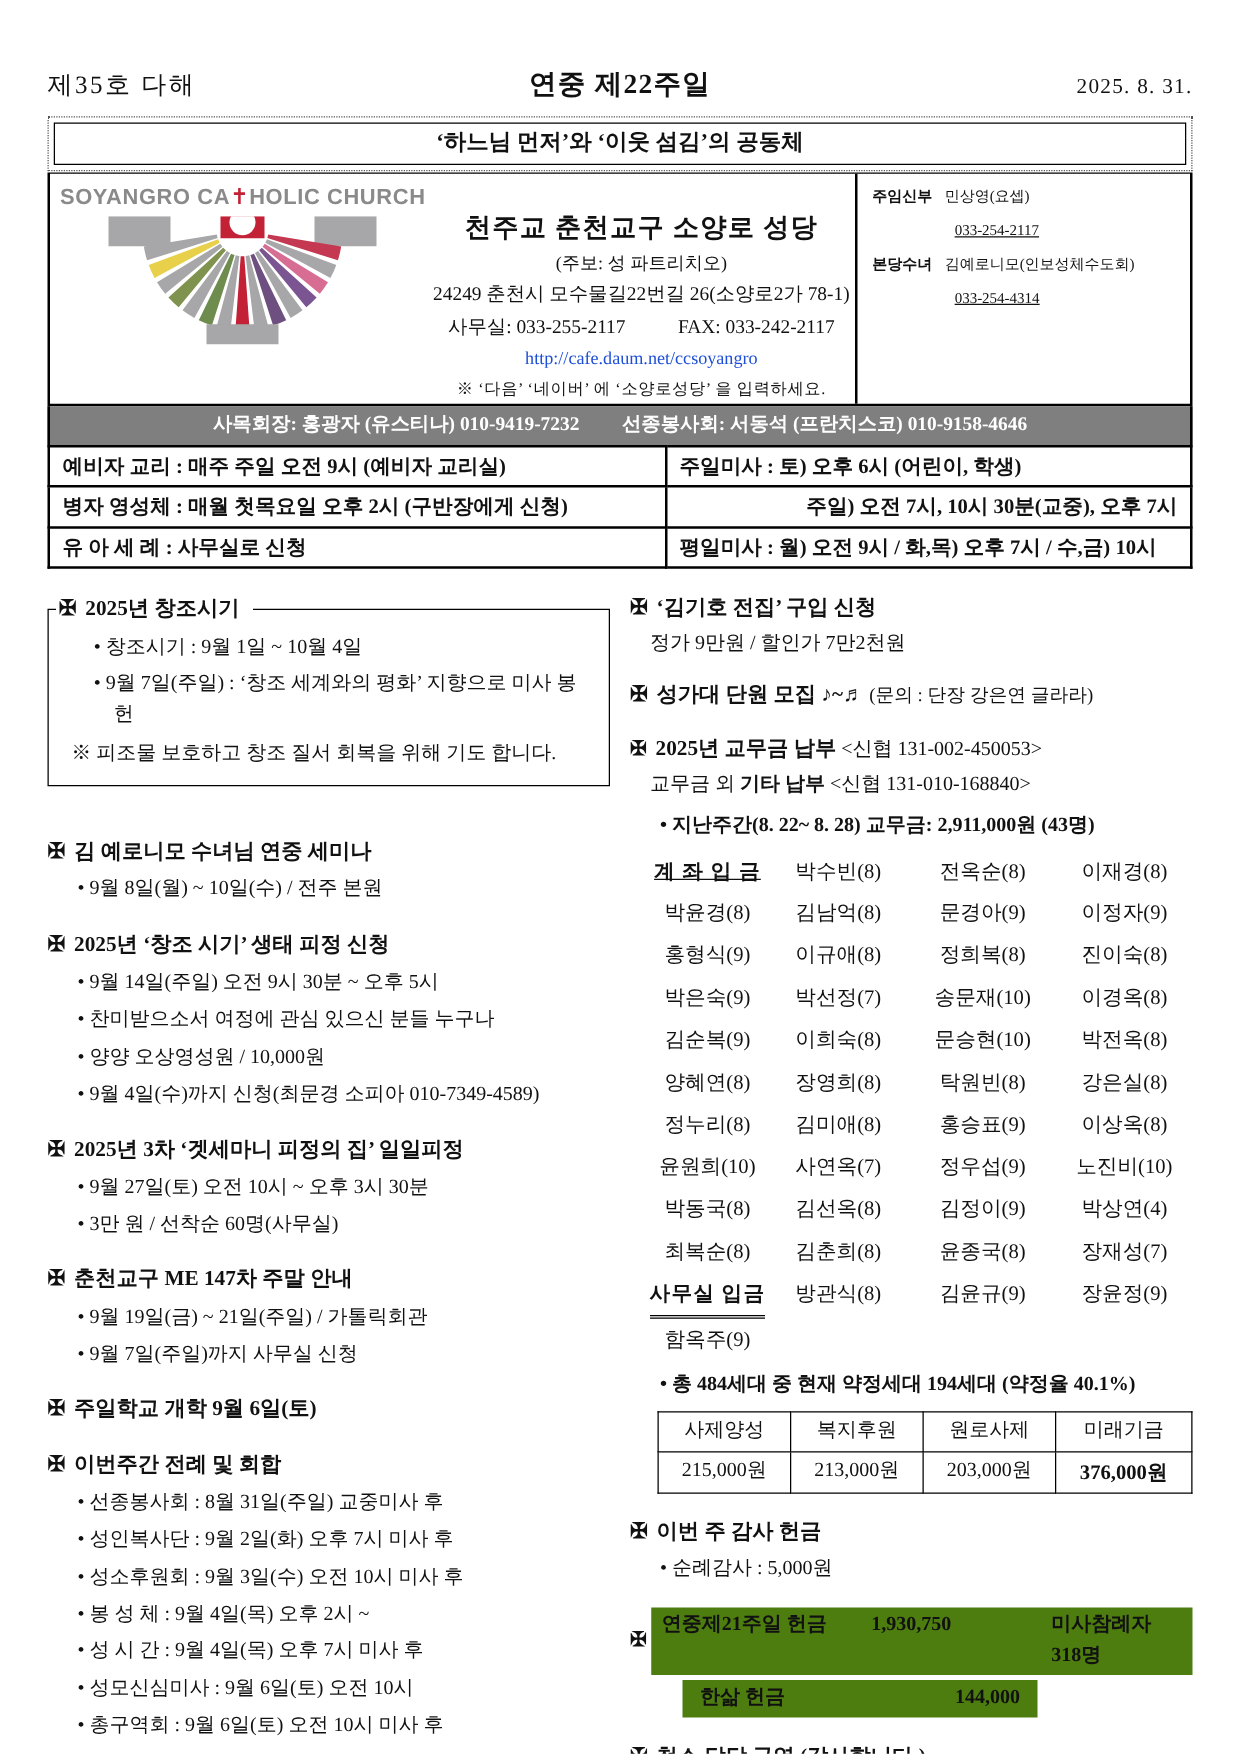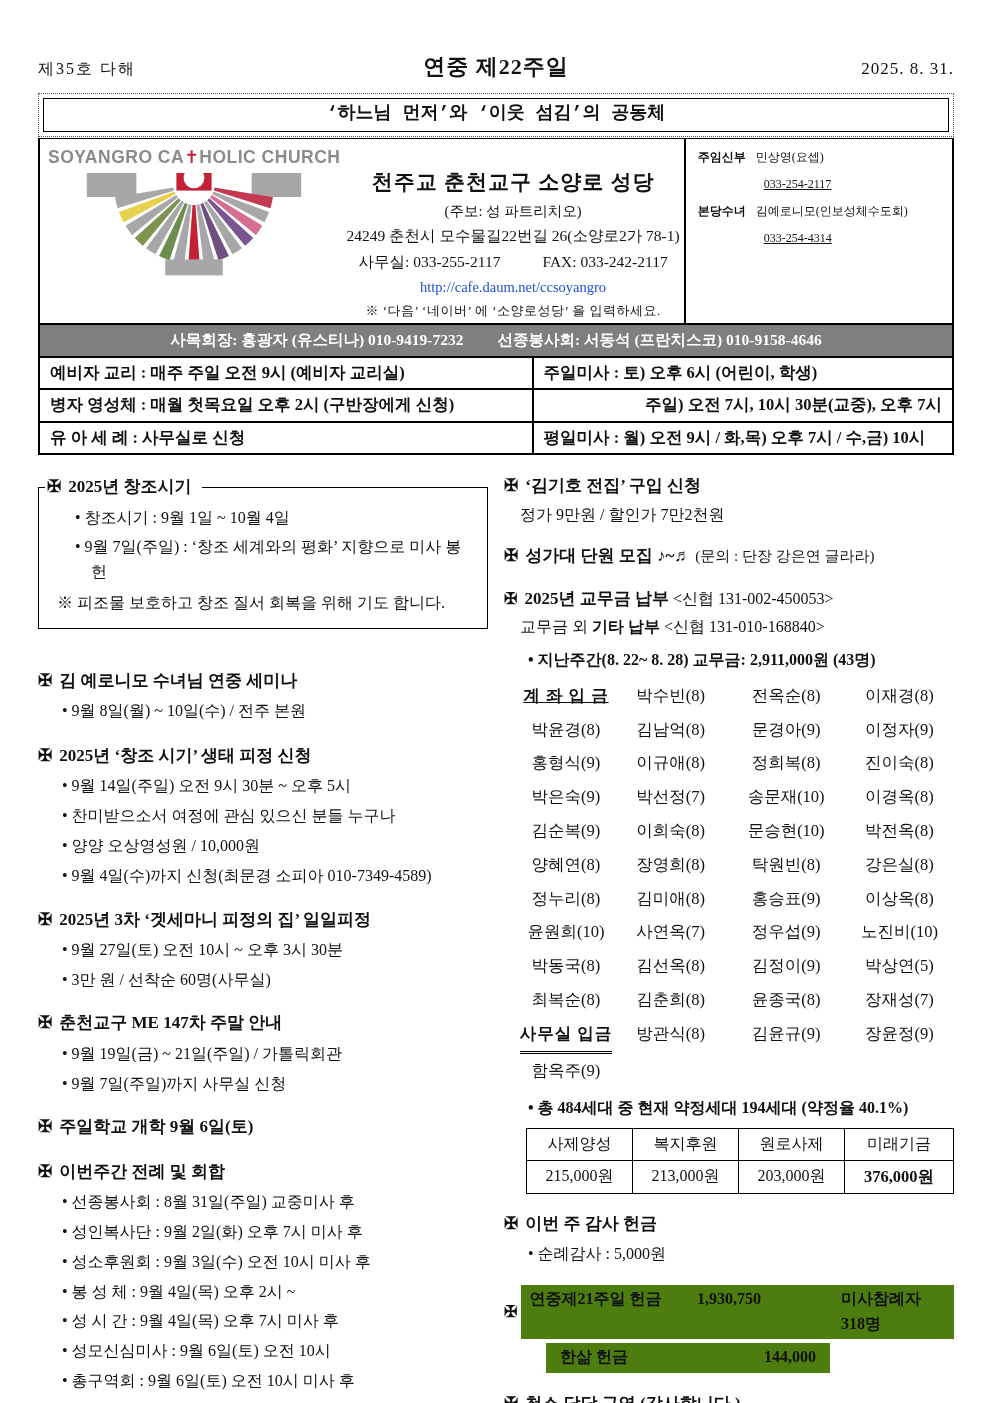--- a/index.html
+++ b/index.html
@@ -6,27 +6,27 @@
   body{
     width:992px;height:1403px;overflow:hidden;
     font-family:"Liberation Serif","DejaVu Serif",serif;
     color:#111;font-size:16px;line-height:1.55;
     -webkit-font-smoothing:antialiased;
   }
   .page{padding:50px 38px 0;}
 
   
   .masthead{display:flex;align-items:baseline;}
-  .masthead .issue{width:200px;font-size:16px;letter-spacing:2px;}
+  .masthead .issue{width:200px;font-size:20px;letter-spacing:2px;}
   .masthead .title{flex:1;text-align:center;font-size:22px;font-weight:bold;letter-spacing:1px;}
   .masthead .date{width:200px;text-align:right;font-size:17px;letter-spacing:1px;}
 
   
   .dotted-band{border:1px dotted #555;padding:4px;margin-top:9px;}
-  .slogan{border:1px solid #000;text-align:center;font-weight:bold;font-size:18px;padding:1px 0 3px;font-family:Liberation Mono, monospace;}
+  .slogan{border:1px solid #000;text-align:center;font-weight:bold;font-size:18px;padding:1px 0 3px;}
 
   
   .church-card{border:2px solid #000;border-top-width:1px;display:flex;margin-top:1px;}
   .logo-cell{width:300px;padding:5px 2px 2px 8px;}
   .logo-wordmark{font-family:"Liberation Sans","DejaVu Sans",sans-serif;font-weight:bold;
     font-size:17.5px;color:#8a8a8a;letter-spacing:.5px;white-space:nowrap;}
   .logo-wordmark .lcross{color:#c32136;font-weight:bold;}
   .logo-fan{display:block;margin:2px auto 0;}
   .center-cell{flex:1;text-align:center;padding:3px 4px 2px;}
   .church-name{font-size:21px;font-weight:bold;letter-spacing:1px;margin-top:24px;}
@@ -274,21 +274,21 @@
             <span>김미애(8)</span>
             <span>홍승표(9)</span>
             <span>이상옥(8)</span>
           <span>윤원희(10)</span>
             <span>사연옥(7)</span>
             <span>정우섭(9)</span>
             <span>노진비(10)</span>
           <span>박동국(8)</span>
             <span>김선옥(8)</span>
             <span>김정이(9)</span>
-            <span>박상연(5)</span>
+            <span>박상연(4)</span>
           <span>최복순(8)</span>
             <span>김춘희(8)</span>
             <span>윤종국(8)</span>
             <span>장재성(7)</span>
           <span class="nh u2">사무실 입금</span>
             <span>방관식(8)</span>
             <span>김윤규(9)</span>
             <span>장윤정(9)</span>
           <span>함옥주(9)</span>
             <span></span>

